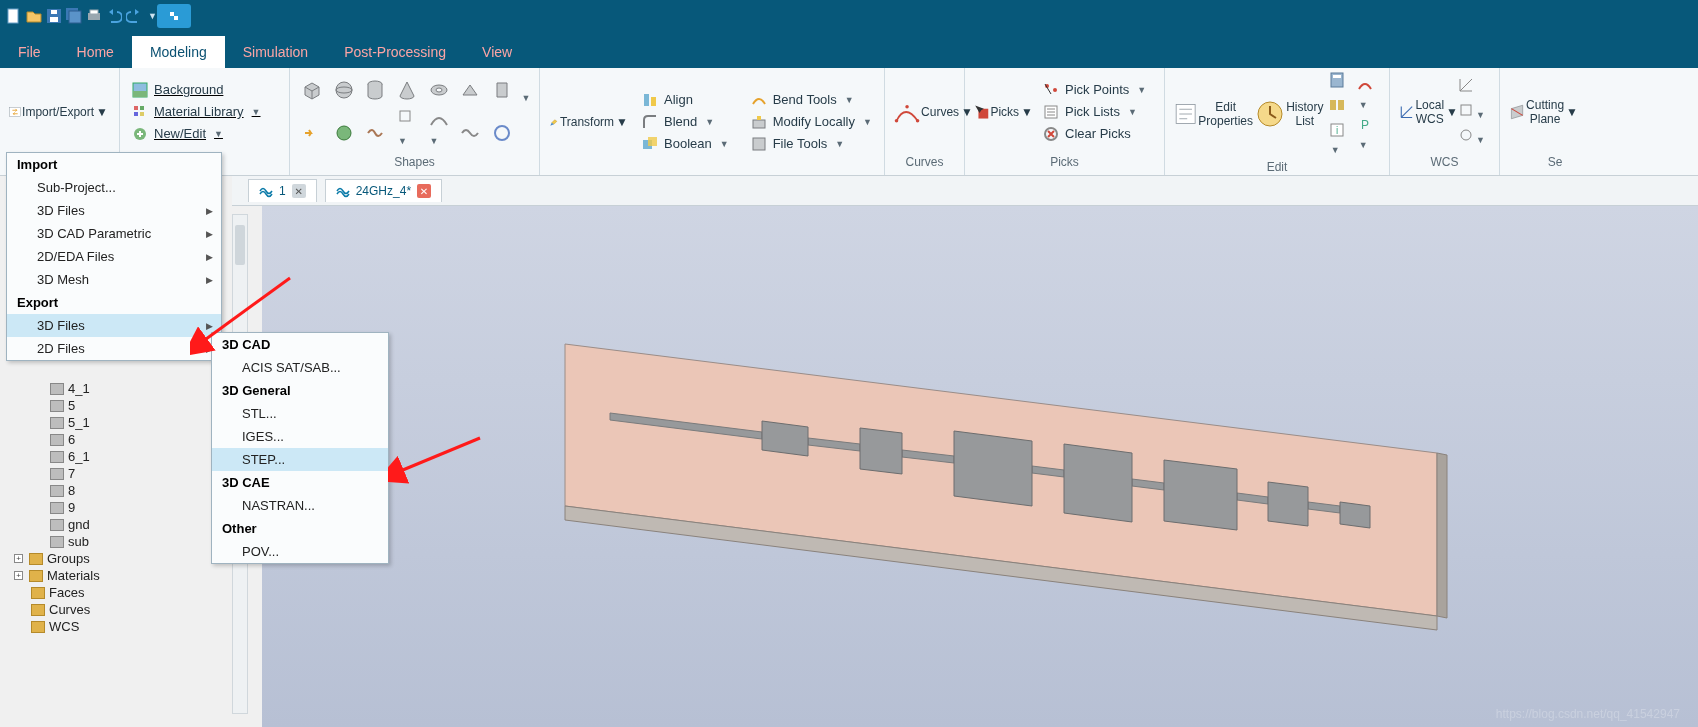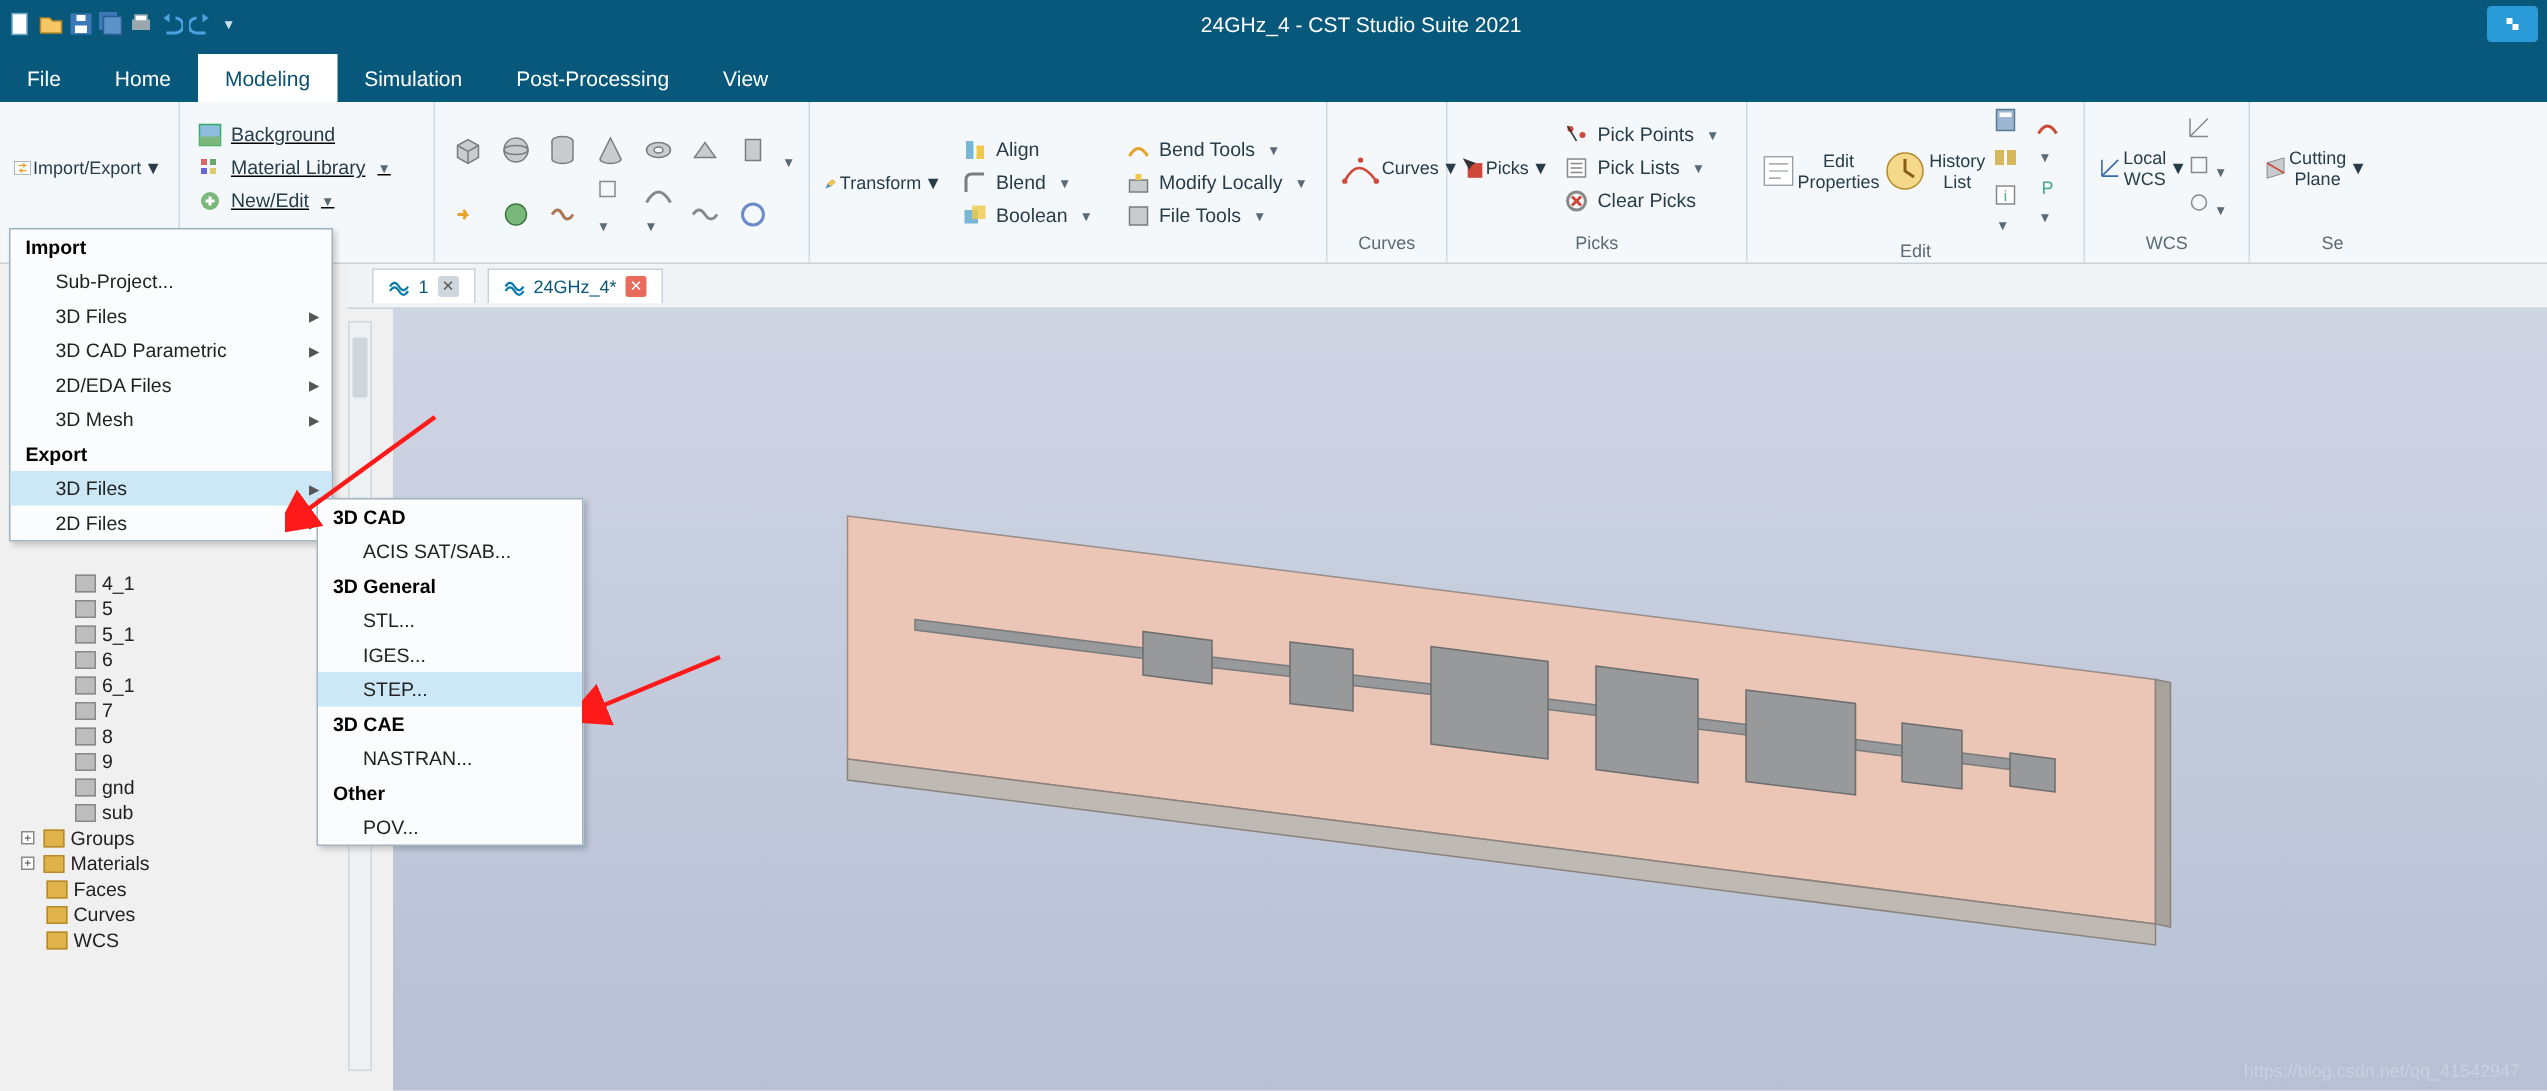--- a/index.html
+++ b/index.html
@@ -7,21 +7,21 @@
 
   
   .titlebar { height: 32px; background: #07587a; color: #fff; display: flex; align-items: center; }
   .qat { display: flex; align-items: center; gap: 4px; padding-left: 6px; }
   .qat .ico { width: 16px; height: 16px; display: inline-block; }
   .title-text { flex: 1; text-align: center; font-size: 14px; }
   .title-right { width: 34px; height: 24px; margin-right: 6px; background: #2a9bd6; border-radius: 3px; display: flex; align-items: center; justify-content: center; }
 
   
   .menubar { height: 36px; background: #07587a; display: flex; align-items: flex-end; }
-  .menu-tab { padding: 8px 18px; color: #ffffff; font-size: 14px; cursor: pointer; }
+  .menu-tab { padding: 8px 18px; color: #fca5a5; font-size: 14px; cursor: pointer; }
   .menu-tab.active { background: #fff; color: #0b5172; }
 
   
   .ribbon { height: 108px; background: #f5f8fa; border-bottom: 1px solid #c7d0d6; display: flex; }
   .group { border-right: 1px solid #d0dbe2; display: flex; flex-direction: column; }
   .group-body { flex: 1; display: flex; align-items: center; padding: 4px 8px; }
   .group-label { text-align: center; font-size: 12px; color: #5b6b76; padding-bottom: 4px; height: 20px; }
   .big-btn { display: flex; flex-direction: row; align-items: center; justify-content: center; width: 80px; }
   .big-btn span { font-size: 12px; color: #273c49; text-align: center; }
   .line-item { display: flex; align-items: center; gap: 6px; font-size: 13px; color: #273c49; padding: 3px 4px; }
@@ -95,21 +95,20 @@
     <span class="ico"><svg class="svgico" viewBox="0 0 16 16">
           <path d="M11 4a5 5 0 0 1 0 10H5" fill="none" stroke="#4aa3e0" stroke-width="2"></path>
           <path d="M7 1l-4 3 4 3z" fill="#4aa3e0"></path>
         </svg></span>
     <span class="ico"><svg class="svgico" viewBox="0 0 16 16">
           <path d="M5 4a5 5 0 0 0 0 10h6" fill="none" stroke="#4aa3e0" stroke-width="2"></path>
           <path d="M9 1l4 3-4 3z" fill="#4aa3e0"></path>
         </svg></span>
     <span class="drop" style="color:#cde2ef;">▼</span>
   </div>
-  <div class="title-text">24GHz_4 - CST Studio Suite 2021</div>
   <div class="title-right">
       <svg class="svgico" viewBox="0 0 16 16">
         <path d="M4 4h4v4h4v4H8V8H4z" fill="#fff"></path>
       </svg>
     </div>
 </div>
 
 <div class="menubar">
   <div class="menu-tab">File</div>
   <div class="menu-tab">Home</div>
@@ -218,20 +217,21 @@
               </svg><span class="drop">▼</span></span>
         <span class="shape-ico"><svg viewBox="0 0 22 22">
                 <path d="M3 11q4-6 8 0t8 0" fill="none" stroke="#888" stroke-width="2"></path>
               </svg></span>
         <span class="shape-ico"><svg viewBox="0 0 22 22">
                 <circle cx="11" cy="11" r="7" fill="none" stroke="#6a8ac9" stroke-width="2"></circle>
               </svg></span>
       </div>
     </div>
       </div>
+    <div class="group-label">Shapes</div>
   </div>
 
   <div class="group" style="width:345px;">
     <div class="group-body">
       <div class="big-btn">
         <svg class="svgico-big" viewBox="0 0 32 32">
             <path d="M10 18l8-8 6 4-8 8z" fill="#f0c94a" stroke="#b58a2a"></path>
             <path d="M6 26l4-8 6 4z" fill="#4a8ac9"></path>
           </svg>
         <span>Transform</span>

